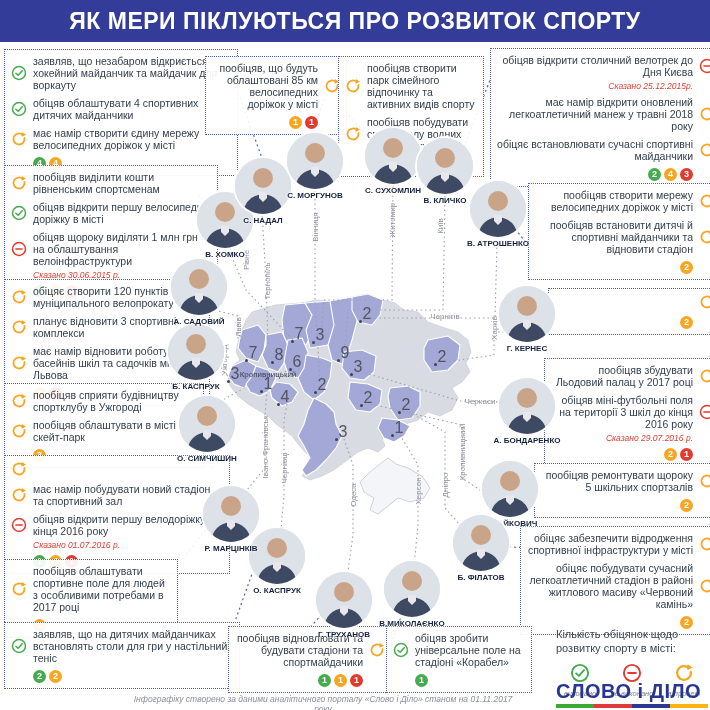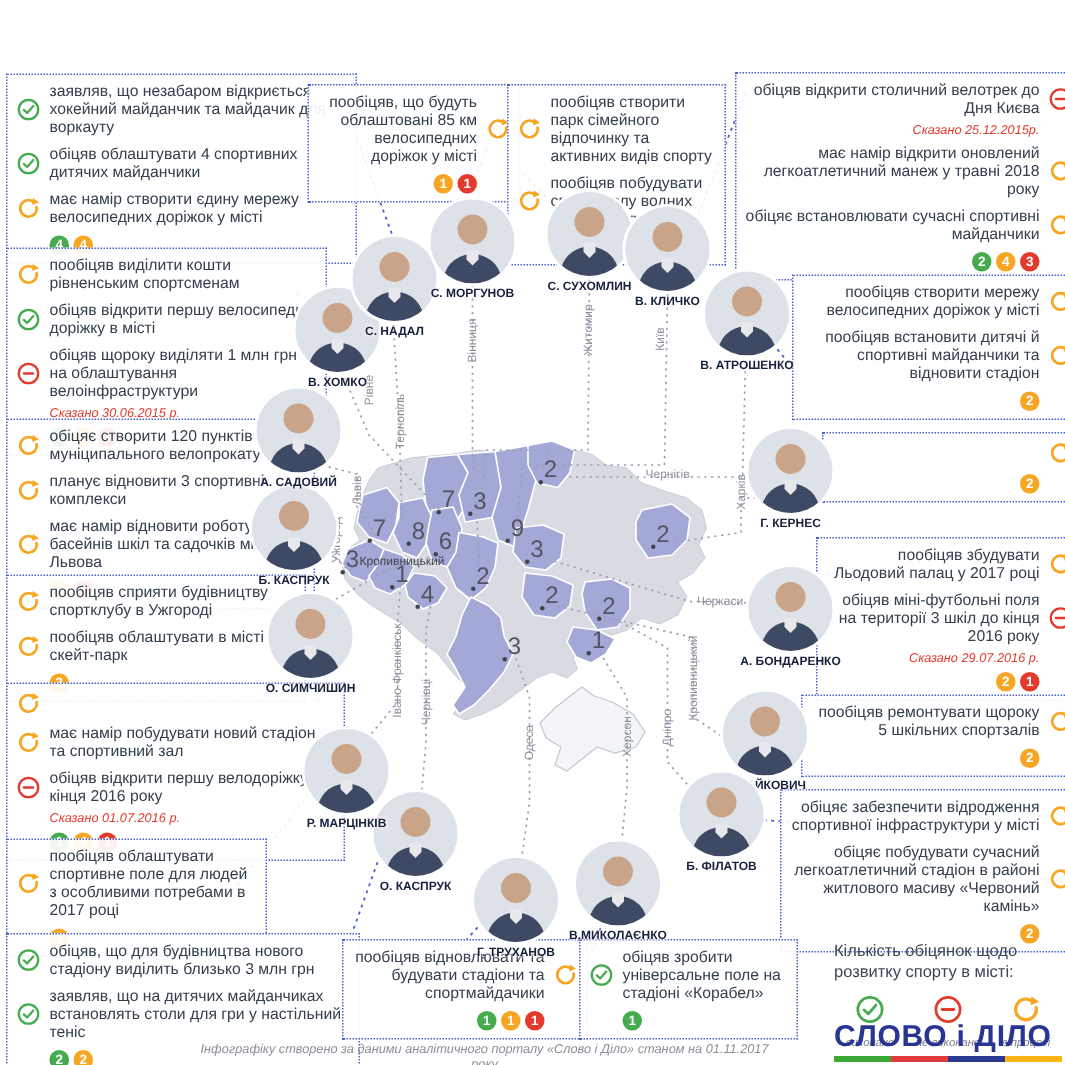--- a/index.html
+++ b/index.html
@@ -55,20 +55,23 @@
   #logo .lbar span{flex:1;}
   
   #credit{position:absolute;left:128px;top:694px;width:390px;z-index:2;font-size:8.5px;
           font-style:italic;color:#8b8f99;text-align:center;}
 </style>
 </head>
 <body>
 
 <div id="canvas">
 
+  <div id="header">
+    <h1>ЯК МЕРИ ПІКЛУЮТЬСЯ ПРО РОЗВИТОК СПОРТУ</h1>
+  </div>
 
   <svg id="underlay" width="710" height="710" viewBox="0 0 710 710">
     <g>
       <path d="M252,312 L275,305 L300,303 L318,300 L336,302 L352,297 L368,294 L383,300 L395,303 L404,310
                L418,312 L428,322 L445,328 L458,332 L468,340 L471,352 L466,363 L470,372 L462,382 L452,388
                L458,398 L452,410 L440,416 L428,412 L418,420 L406,424 L398,430 L390,434 L382,438 L385,446
                L378,452 L368,448 L358,452 L350,458 L342,464 L334,470 L322,476 L310,480 L302,476 L308,468
                L314,460 L305,452 L298,444 L292,436 L284,430 L276,424 L268,416 L258,410 L248,404 L238,396
                L230,386 L228,376 L232,366 L240,360 L236,352 L238,342 L242,330 L246,320 Z" fill="#d8dbe2" stroke="#c6cad3" stroke-width="0.6"></path>
       <g fill="#a3a8d7" stroke="#ffffff" stroke-width="1.1" stroke-linejoin="round">
@@ -359,29 +362,20 @@
       </div>
     </div>
   <div class="block left" style="left:4px;top:622px;width:222px">
       <div class="bullet">
         <span class="bicon">
           <svg viewBox="0 0 18 18">
             <circle cx="9" cy="9" r="7.3" fill="none" stroke="#45ab4e" stroke-width="1.7"></circle>
             <path d="M5.5 9.3 L8 11.6 L12.6 6.4" fill="none" stroke="#45ab4e" stroke-width="1.7" stroke-linecap="round" stroke-linejoin="round"></path>
           </svg>
         </span>
-        <span class="btext">обіцяв, що для будівництва нового стадіону виділить близько 3 млн грн</span>
-      </div>
-      <div class="bullet">
-        <span class="bicon">
-          <svg viewBox="0 0 18 18">
-            <circle cx="9" cy="9" r="7.3" fill="none" stroke="#45ab4e" stroke-width="1.7"></circle>
-            <path d="M5.5 9.3 L8 11.6 L12.6 6.4" fill="none" stroke="#45ab4e" stroke-width="1.7" stroke-linecap="round" stroke-linejoin="round"></path>
-          </svg>
-        </span>
         <span class="btext">заявляв, що на дитячих майданчиках встановлять столи для гри у настільний теніс</span>
       </div>
       <div class="badges">
         <span class="badge done">2</span>
         <span class="badge progress">2</span>
       </div>
     </div>
   <div class="block right" style="left:205px;top:56px;width:128px">
       <div class="bullet">
         <span class="bicon">

